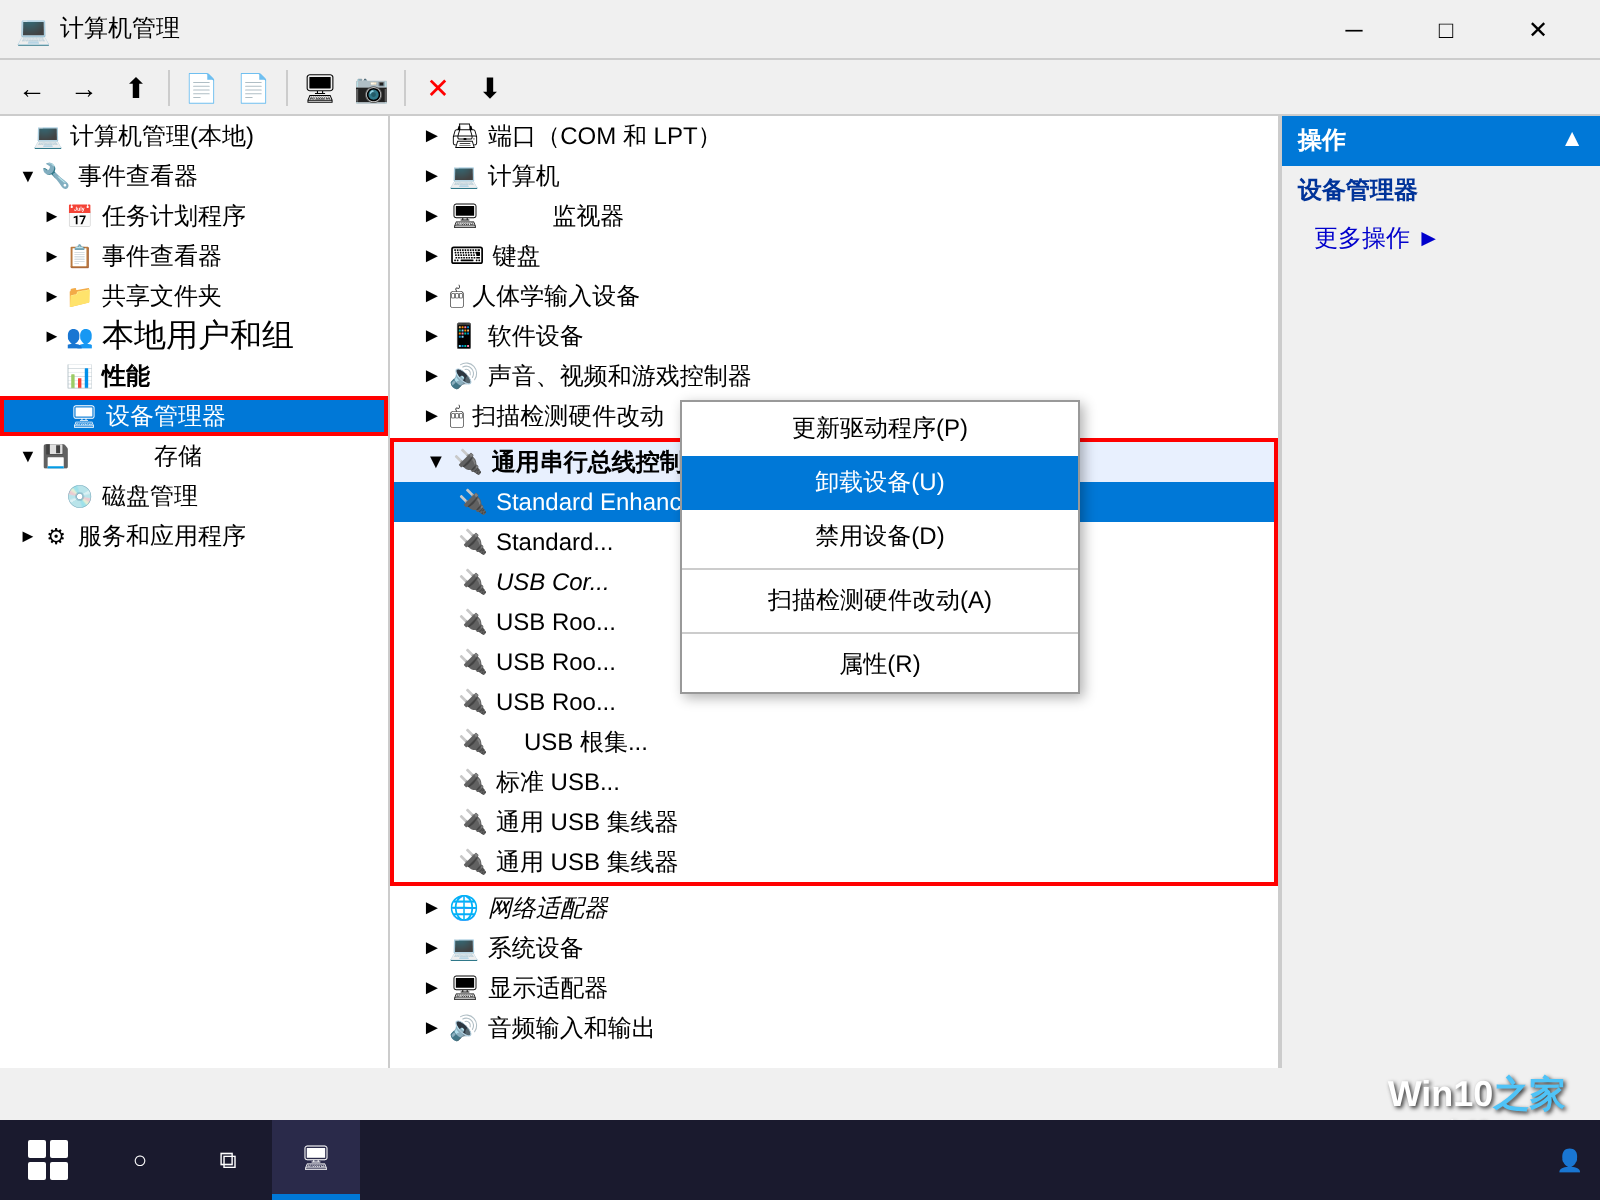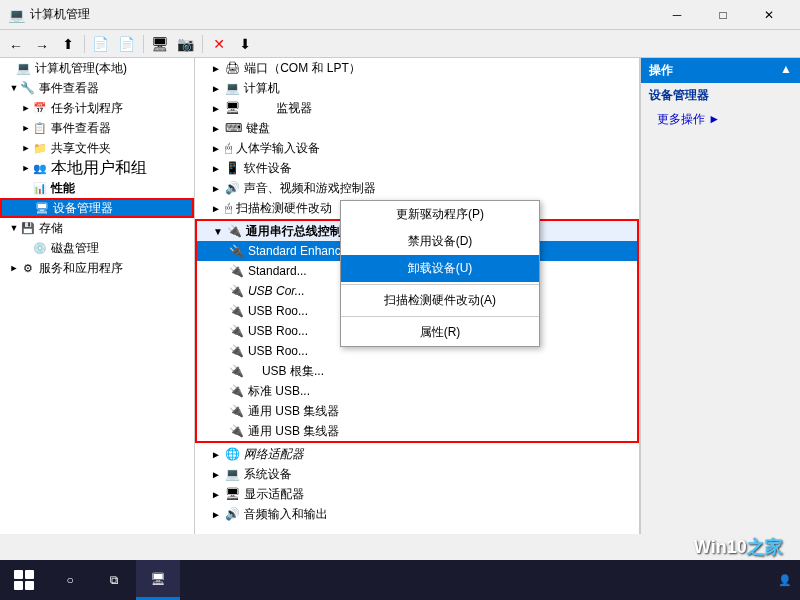--- a/index.html
+++ b/index.html
@@ -365,21 +365,21 @@
 
       <div class="tree-item highlighted" style="padding-left:20px; background:#0078d7; color:white; border: 2px solid red;">
         <span class="tree-arrow"></span>
         <span class="tree-icon" style="font-size:11px;">🖥</span>
         <span style="font-size:12px;">设备管理器</span>
       </div>
 
       <div class="tree-item" style="padding-left:8px;">
         <span class="tree-arrow">▼</span>
         <span class="tree-icon" style="font-size:11px;">💾</span>
-        <span style="font-size:12px;">存储</span>
+        <span style="font-size:12px;margin-left:38px;">存储</span>
       </div>
 
       <div class="tree-item" style="padding-left:20px;">
         <span class="tree-arrow"></span>
         <span class="tree-icon" style="font-size:11px;">💿</span>
         <span style="font-size:12px;">磁盘管理</span>
       </div>
 
       <div class="tree-item" style="padding-left:8px;">
         <span class="tree-arrow">►</span>
@@ -515,22 +515,22 @@
         <span>更多操作</span>
         <span> ►</span>
       </div>
     </div>
 
   </div>
 
   <div class="context-menu-overlay">
     <div class="context-menu">
       <div class="ctx-item">更新驱动程序(P)</div>
+      <div class="ctx-item highlighted">卸载设备(U)</div>
       <div class="ctx-item">禁用设备(D)</div>
-      <div class="ctx-item highlighted">卸载设备(U)</div>
       <div class="ctx-sep"></div>
       <div class="ctx-item">扫描检测硬件改动(A)</div>
       <div class="ctx-sep"></div>
       <div class="ctx-item">属性(R)</div>
     </div>
   </div>
 
   <div class="status-bar">
     <span>打开当前选择项的属性表。</span>
   </div>

